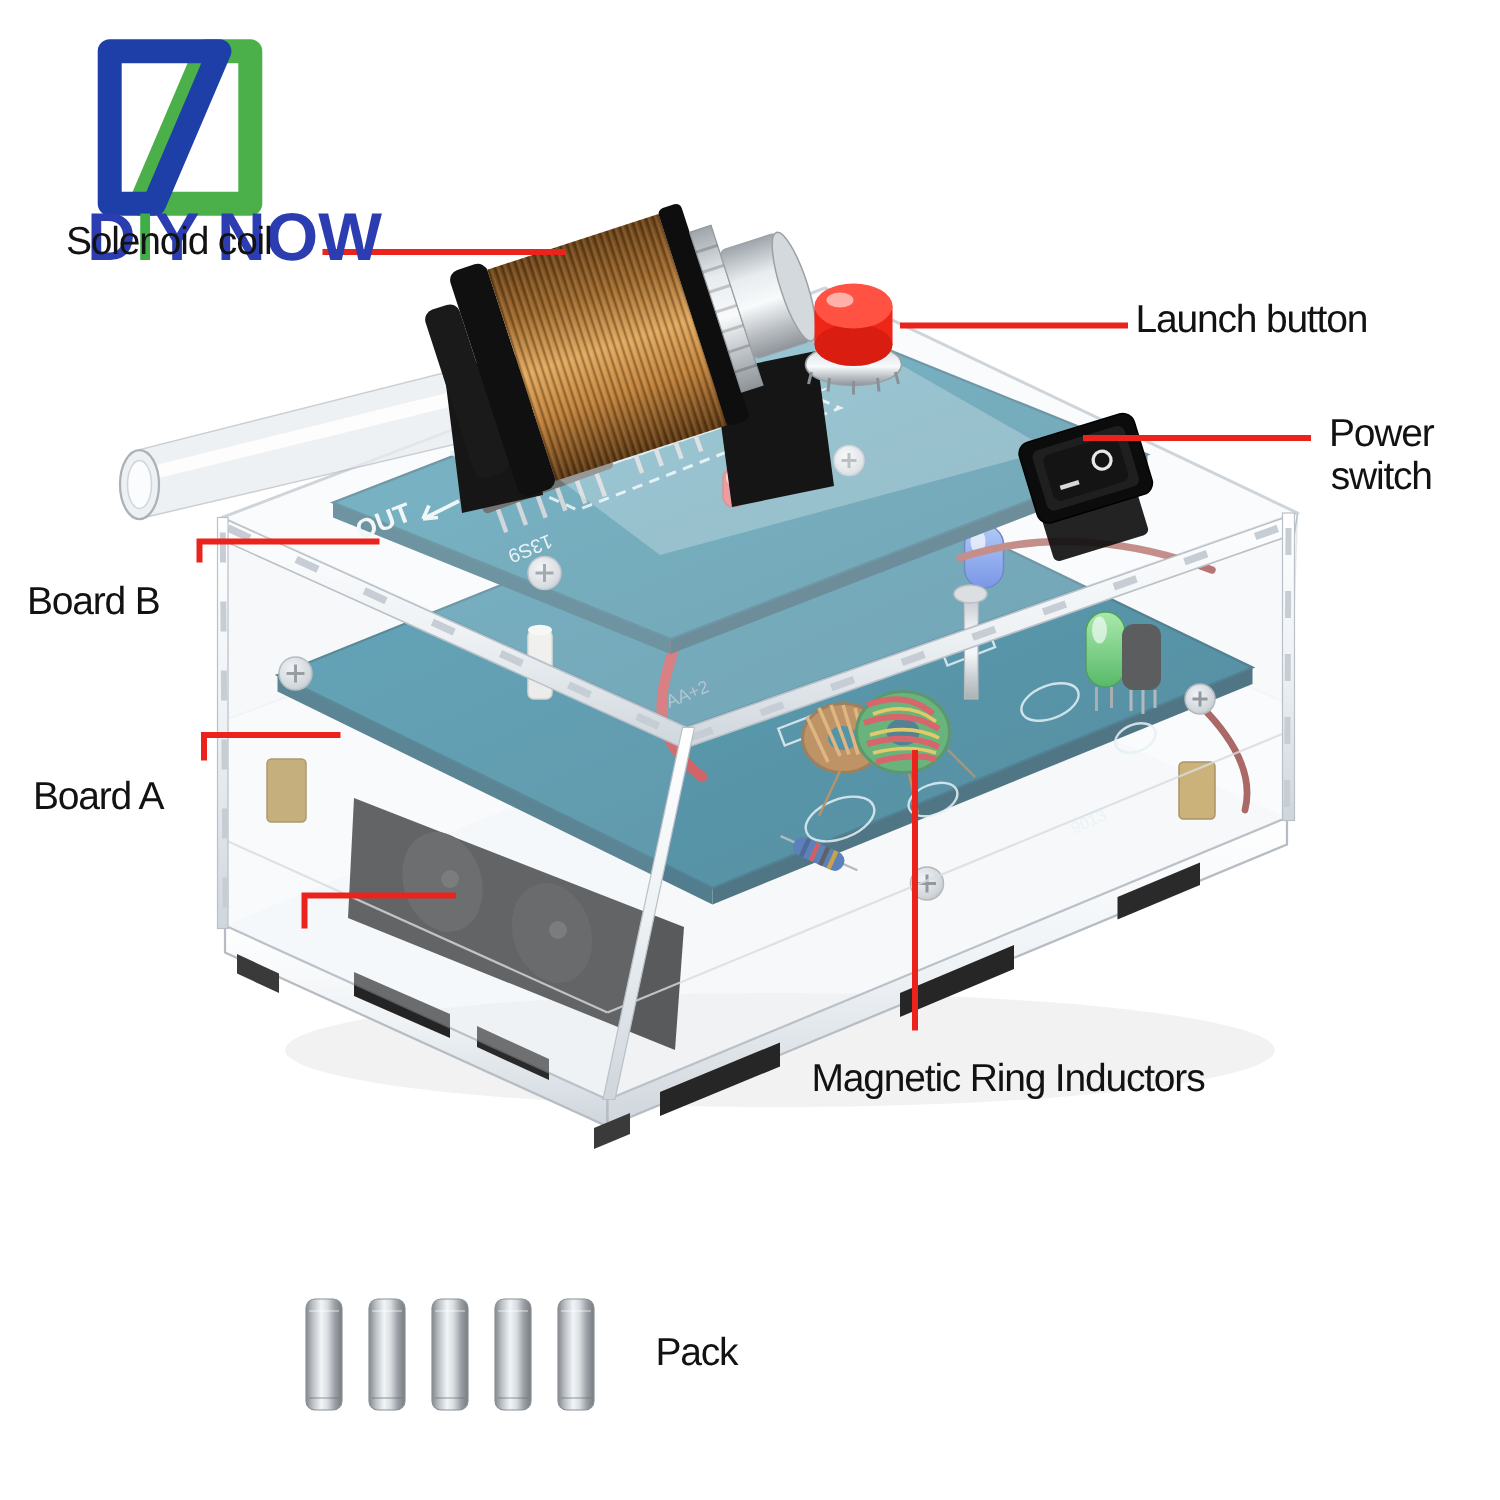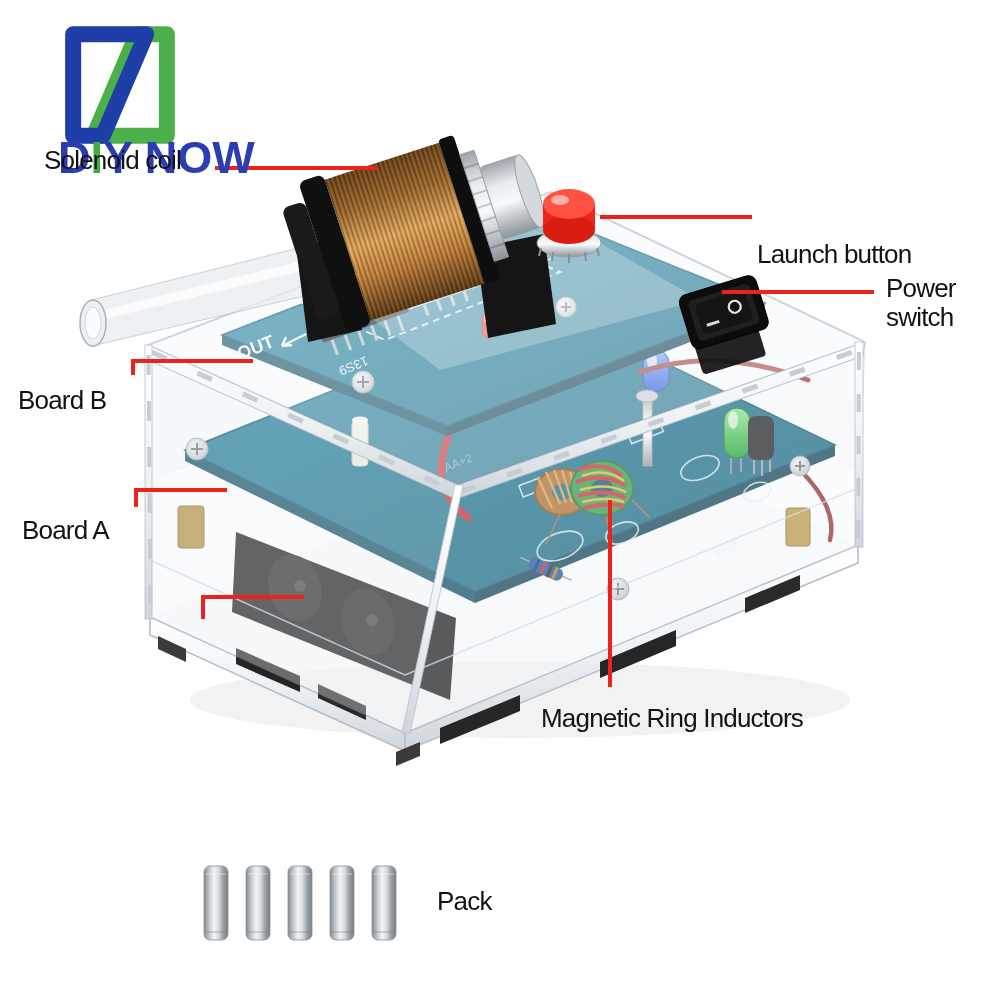--- a/index.html
+++ b/index.html
@@ -353,21 +353,21 @@
 
   <div class="logo">
     <svg viewBox="0 0 110 105" width="130" height="120">
       <polygon points="32,97 96,97 96,8 70,8" fill="none" stroke="#4cb04a" stroke-width="14" stroke-linejoin="round"></polygon>
       <polygon points="78,8 14,8 14,97 40,97" fill="none" stroke="#1e3fa8" stroke-width="14" stroke-linejoin="round"></polygon>
     </svg>
   </div>
   <div class="wordmark"><span>D</span><span class="g">I</span><span>Y NOW</span></div>
 
   <div class="lbl" style="left:44px;top:146px;">Solenoid coil</div>
-  <div class="lbl" style="left:757px;top:198px;margin-top:42px;">Launch button</div>
-  <div class="lbl" style="left:886px;top:274px;">Power
+  <div class="lbl" style="left:757px;top:198px;">Launch button</div>
+  <div class="lbl" style="left:886px;top:274px;text-align:center;">Power
 switch</div>
   <div class="lbl" style="left:22px;top:516px;">Board A</div>
   <div class="lbl" style="left:18px;top:386px;">Board B</div>
   <div class="lbl" style="left:541px;top:704px;">Magnetic Ring Inductors</div>
   <div class="lbl" style="left:437px;top:887px;">Pack</div>
 
 </div>
 
 </body></html>

